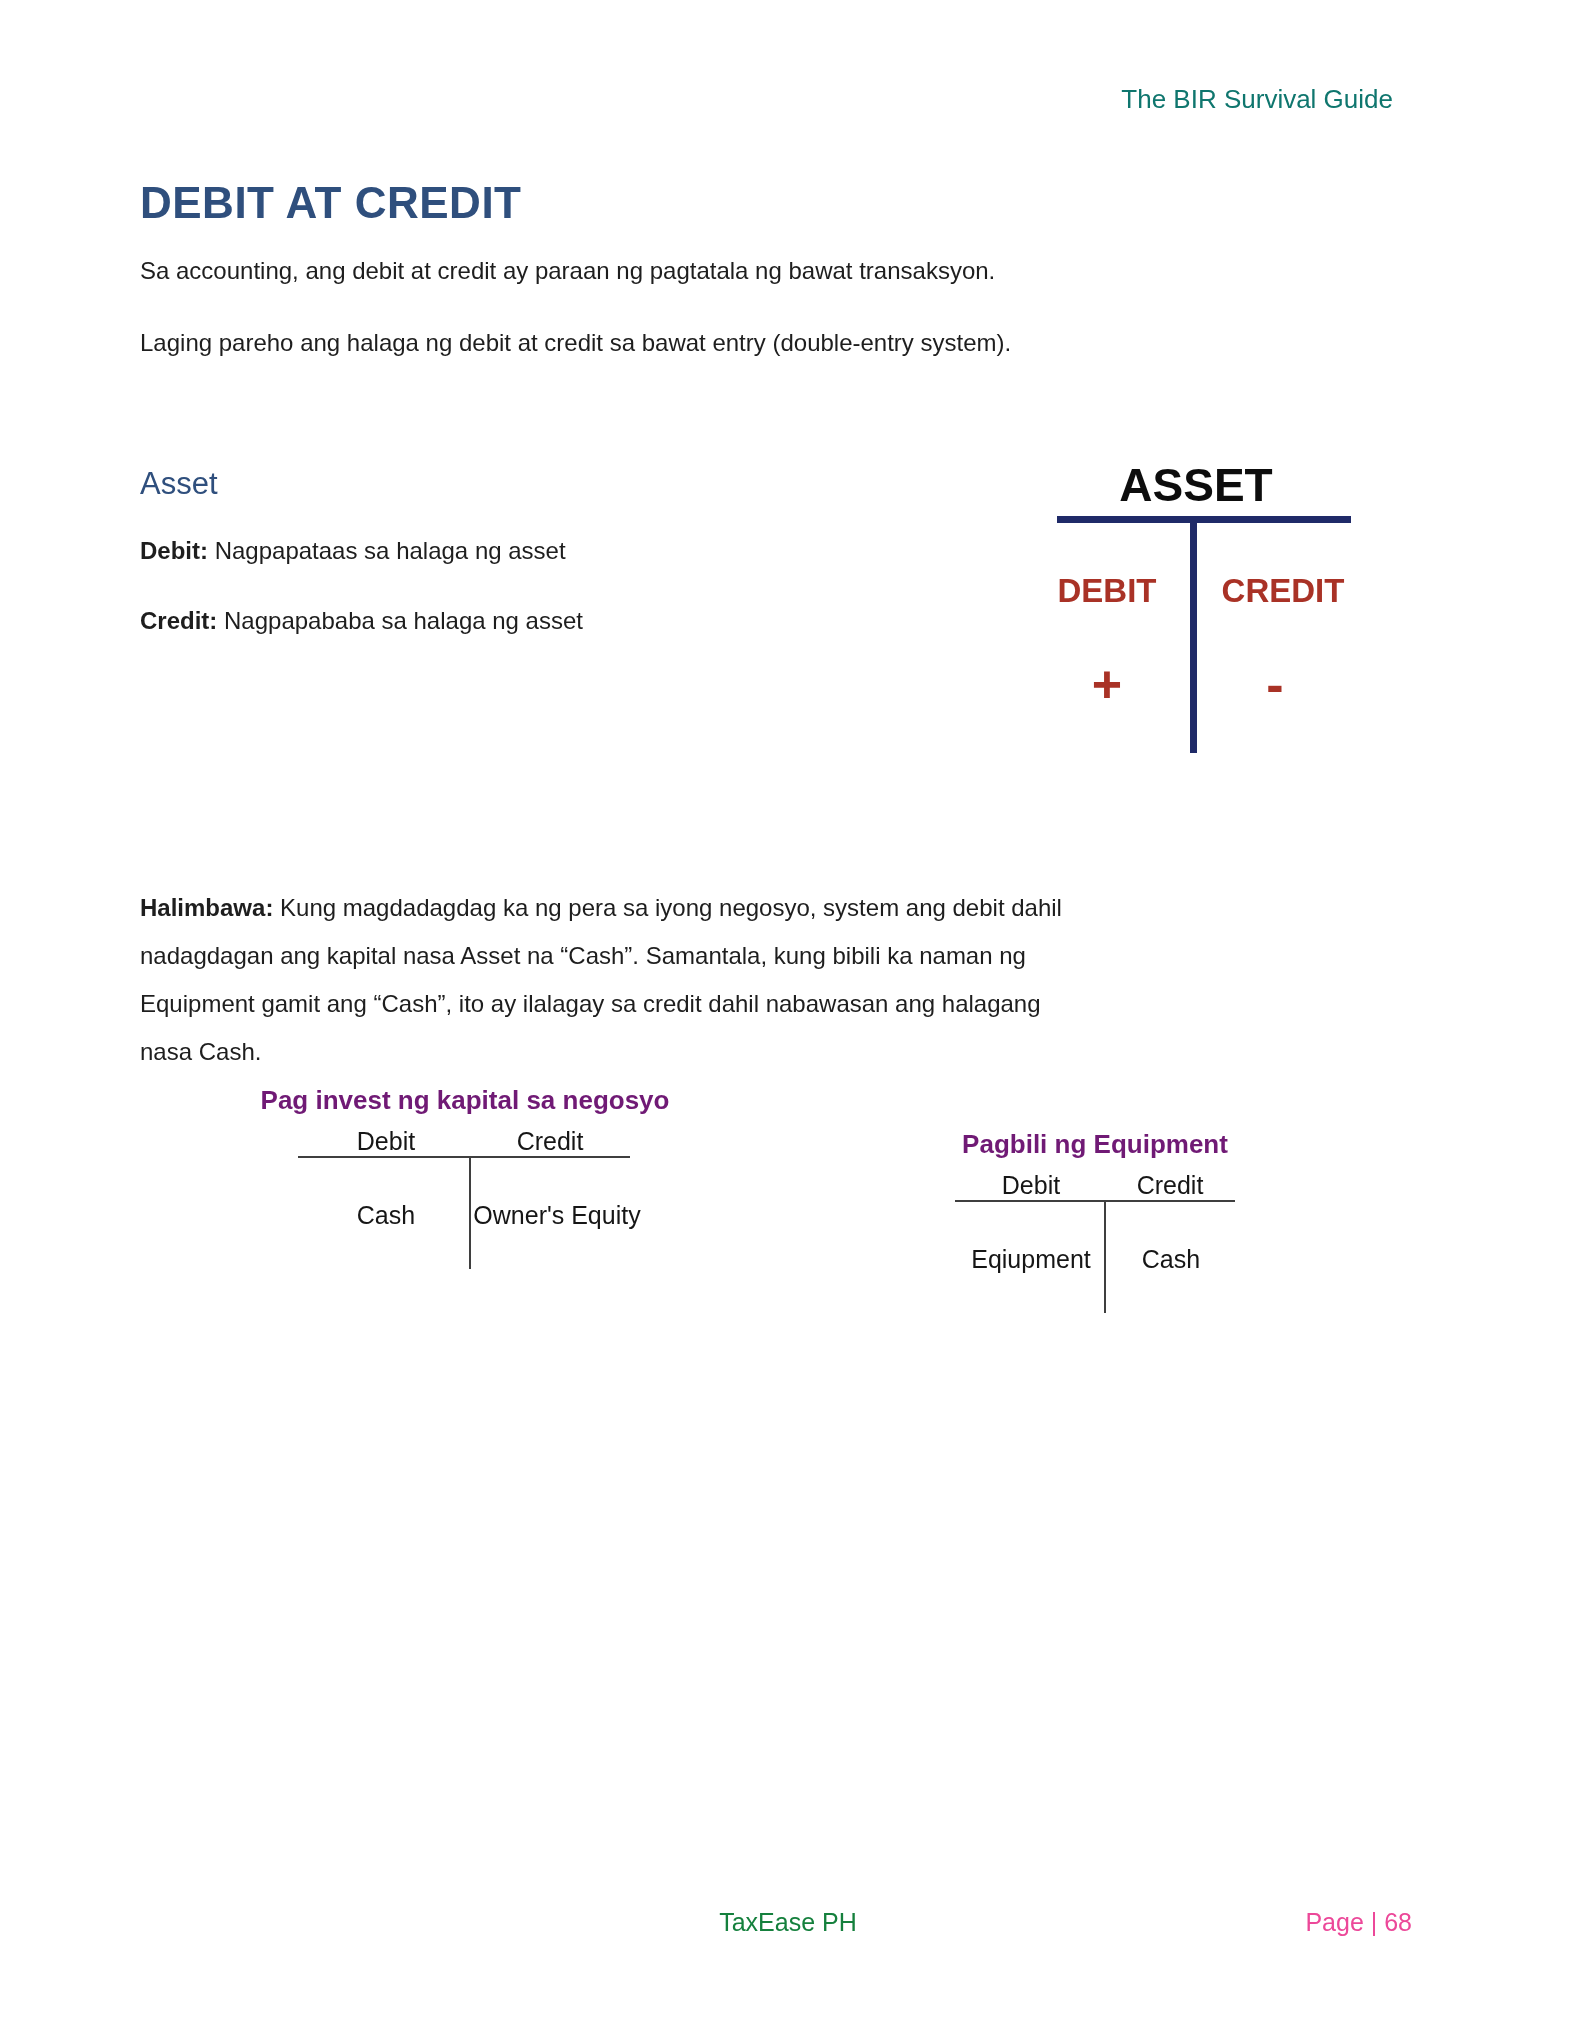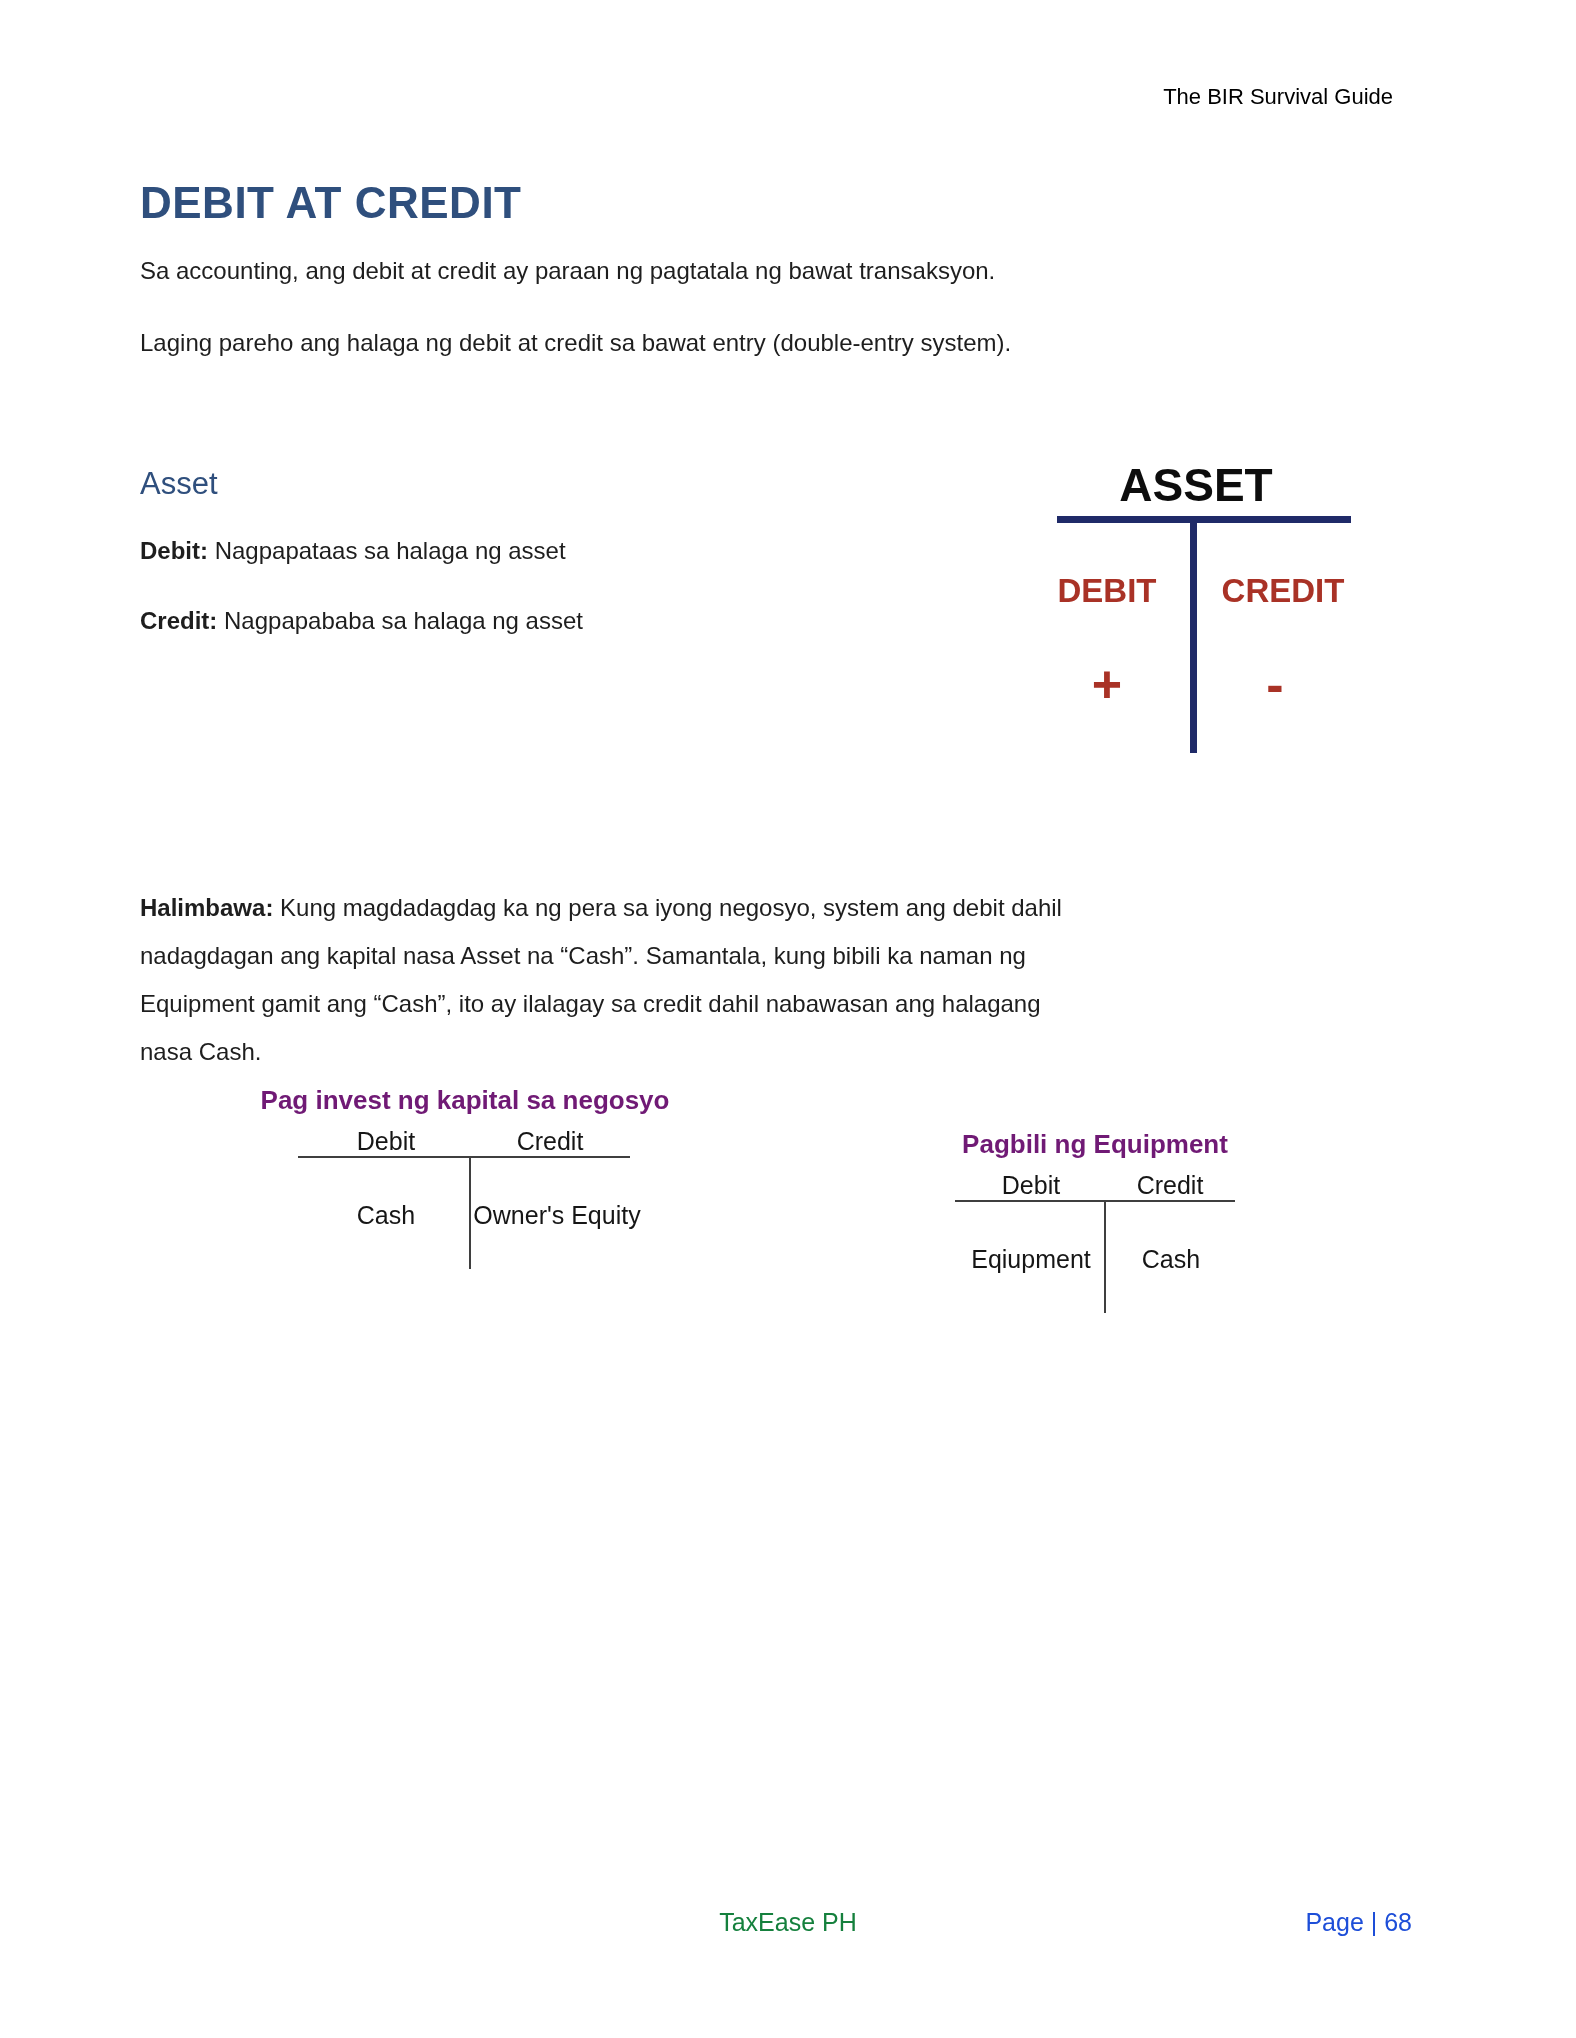--- a/index.html
+++ b/index.html
@@ -12,22 +12,22 @@
     font-family: "Liberation Sans", sans-serif;
     color: var(--body-text, #1e1e1e);
     overflow: hidden;
   }
   .abs { position: absolute; }
 
   
   .doc-header {
     top: 84px; left: 0; right: 183px;
     text-align: right;
-    font-size: 22px;
-    color: #000000;
+    font-size: 26px;
+    color: #0f766e;
   }
 
   
   .h1 {
     top: 178px; left: 140px;
     font-size: 44px; font-weight: bold;
     letter-spacing: 0.5px;
     color: var(--heading-blue, #2f4f7d);
   }
   .para { left: 140px; font-size: 24px; line-height: 30px; color: var(--body-text, #1e1e1e); }
@@ -107,21 +107,21 @@
   .t-acct-1 .t-cell-credit { left: 317px; }
   .t-acct-2 .t-hline { left: 25px;  width: 280px; }
   .t-acct-2 .t-vline { left: 174px; }
   .t-acct-2 .t-head-debit  { left: 101px; }
   .t-acct-2 .t-head-credit { left: 240px; }
   .t-acct-2 .t-cell-debit  { left: 101px; }
   .t-acct-2 .t-cell-credit { left: 241px; }
 
   
   .footer-center { top: 1908px; left: 0; right: 0; text-align: center; font-size: 25px; color: #15803d; }
-  .footer-right  { top: 1908px; right: 164px; font-size: 25px; color: #1d4ed8; }
+  .footer-right  { top: 1908px; right: 164px; font-size: 25px; color: #ec4899; }
 </style>
 </head>
 <body>
 
 <div class="page">
 
   <div class="abs doc-header">The BIR Survival Guide</div>
 
   <div class="abs h1">DEBIT AT CREDIT</div>
 

